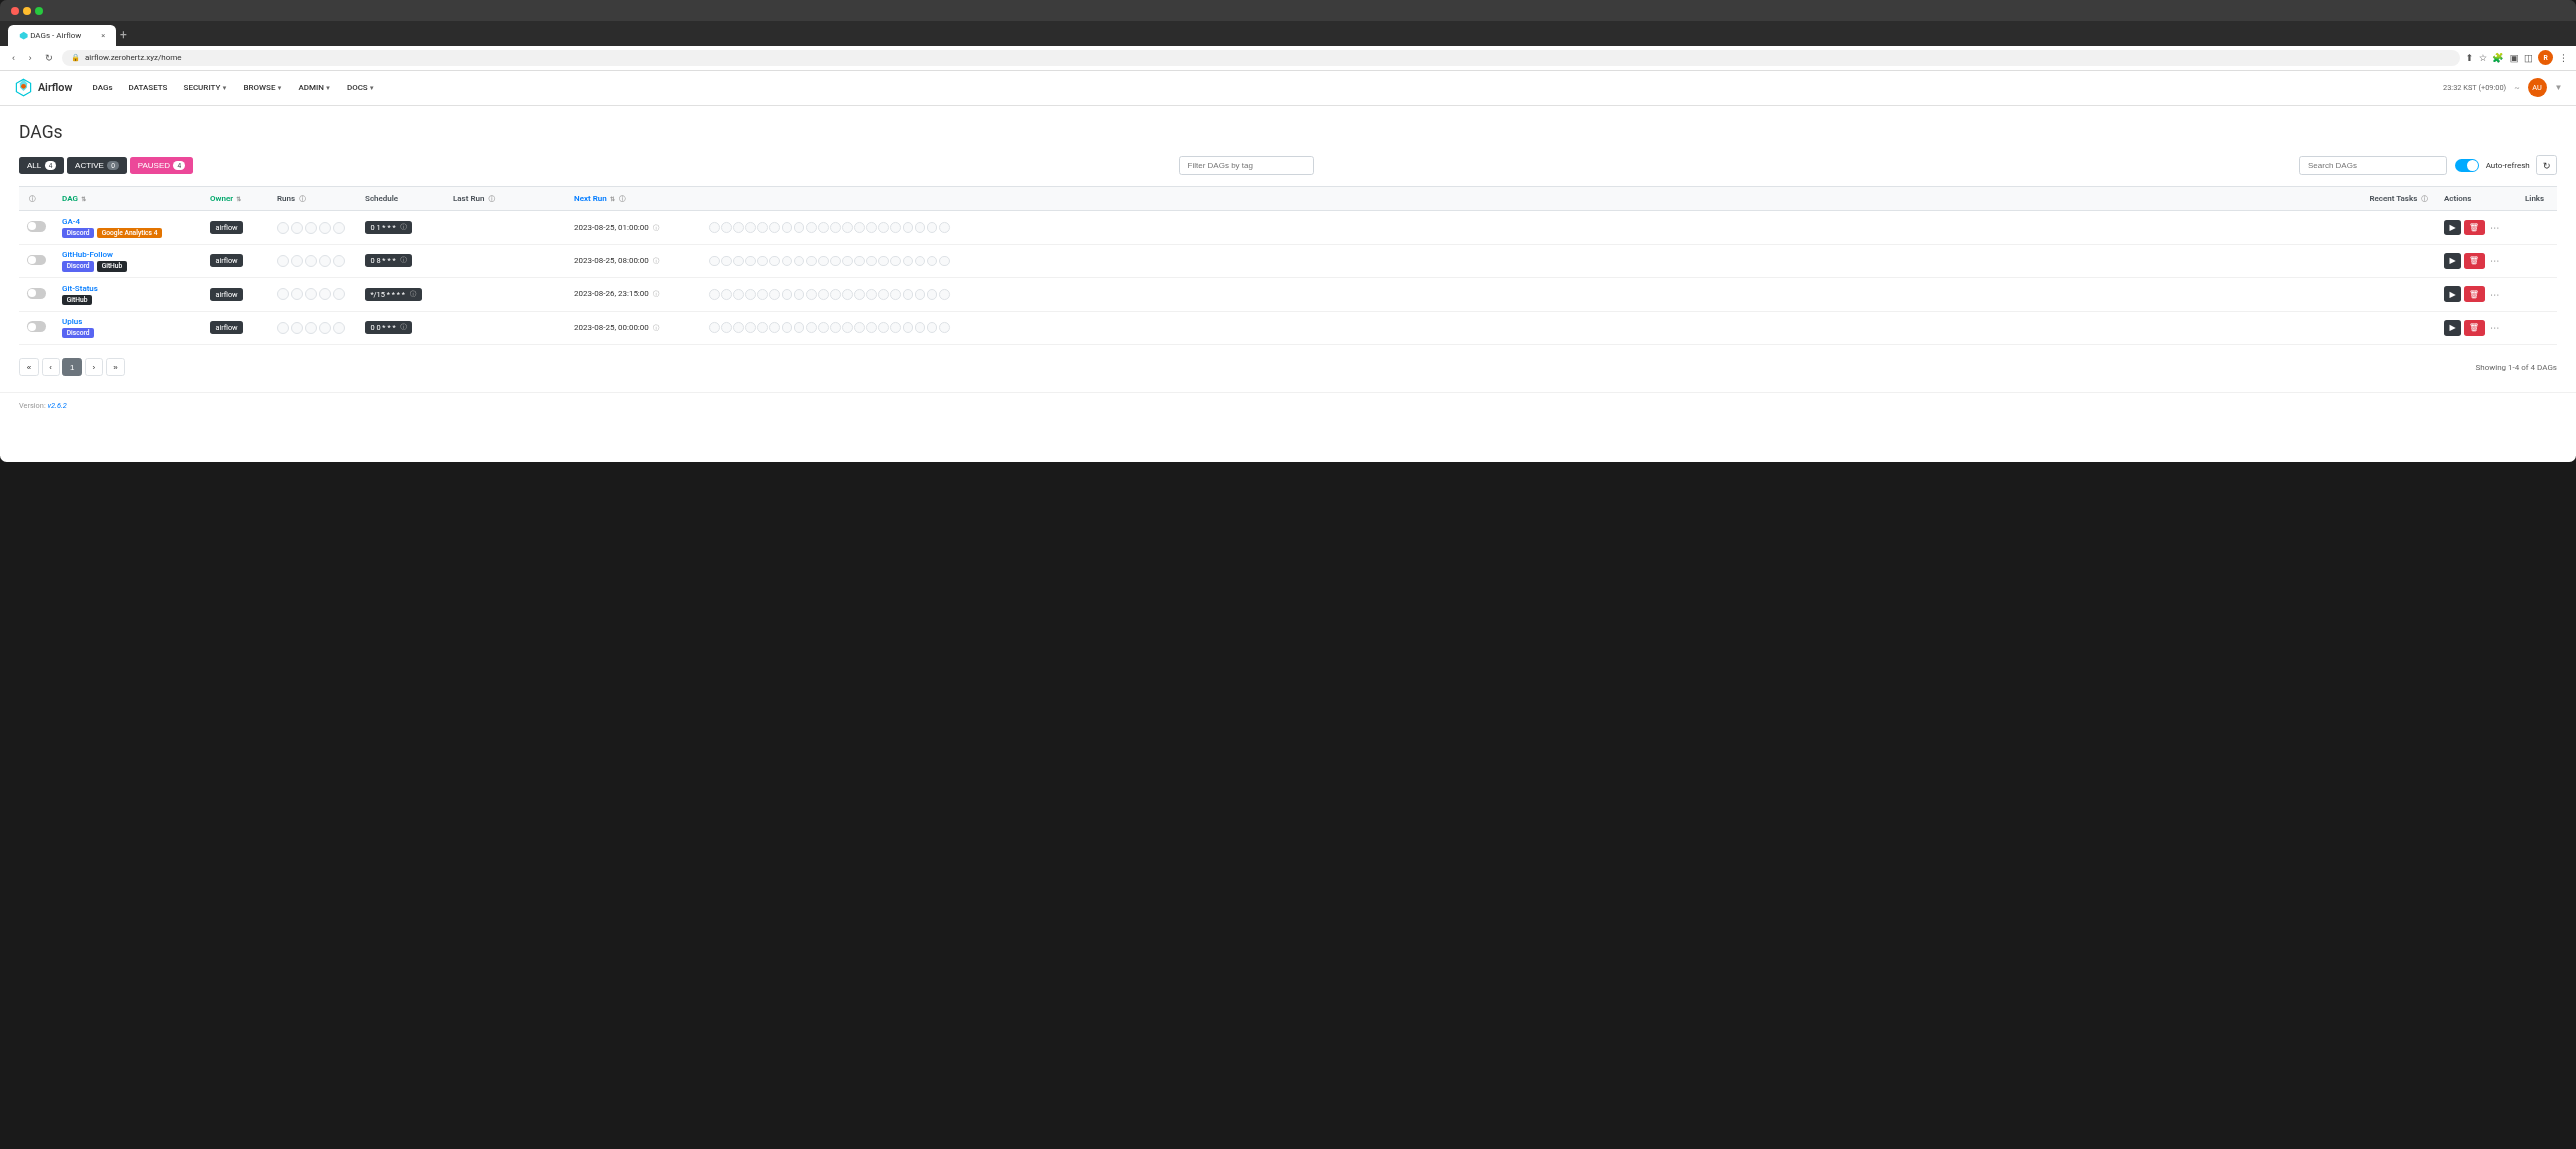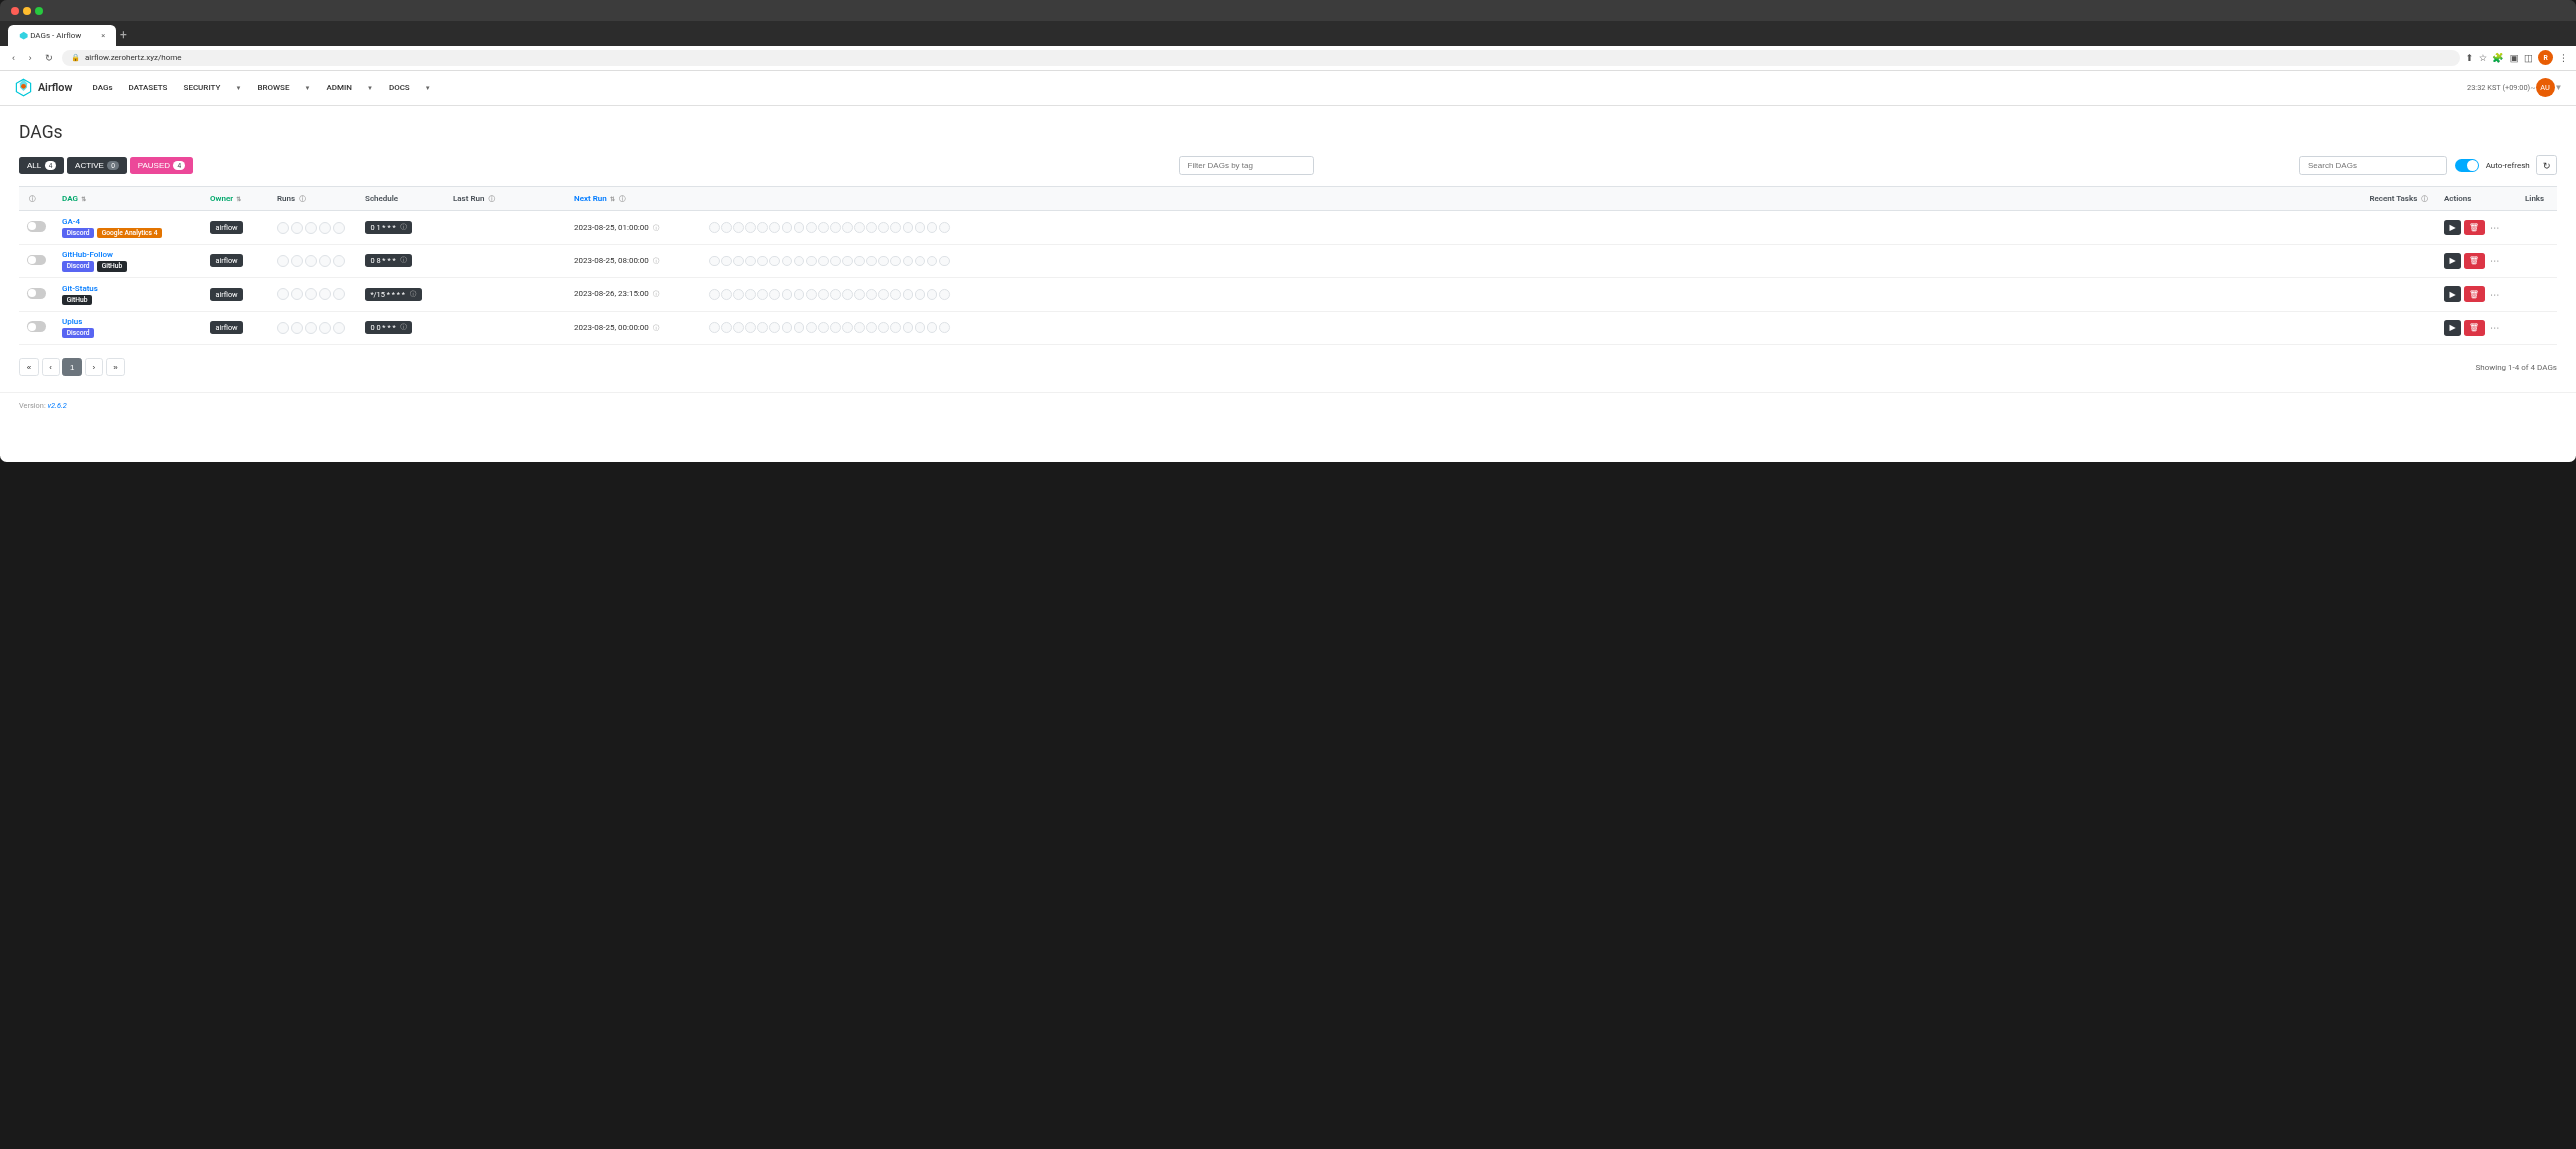--- a/index.html
+++ b/index.html
@@ -27,23 +27,23 @@
 
     
     .app-container { background: #fff; min-height: 391px; }
 
     
     .navbar { background: #fff; border-bottom: 0.7px solid #e0e0e0; display: flex; align-items: center; padding: 0 13.5px; height: 35px; }
     .brand { display: flex; align-items: center; gap: 5.4px; margin-right: 13.5px; }
     .brand-name { font-size: 10.8px; font-weight: 600; color: #333; }
     .nav-links { display: flex; align-items: center; gap: 2.7px; }
     .nav-link { color: #333; text-decoration: none; font-size: 8px; padding: 4px 6.7px; font-weight: 500; cursor: pointer; }
-    .nav-link-dropdown { display: flex; align-items: center; gap: 15px; text-align: right; }
+    .nav-link-dropdown { display: flex; align-items: center; gap: 1px; text-align: right; }
     .dropdown-arrow { font-size: 6px; color: #666; }
-    .navbar-right { margin-left: auto; display: flex; align-items: center; gap: 0; }
+    .navbar-right { margin-left: auto; display: flex; align-items: center; gap: 8px; }
     .timezone-text { font-size: 7.4px; color: #666; }
     .user-avatar { width: 19px; height: 19px; background: #e85d04; border-radius: 50%; display: flex; align-items: center; justify-content: center; color: white; font-size: 7.4px; font-weight: normal; }
 
     
     .page-content { padding: 16px 19px; }
     .page-title { font-size: 17.5px; font-weight: 400; color: #333; margin-bottom: 13.5px; }
 
     
     .filter-row { display: flex; align-items: center; gap: 8px; margin-bottom: 10.8px; }
     .filter-tabs { display: flex; gap: 2.7px; }

